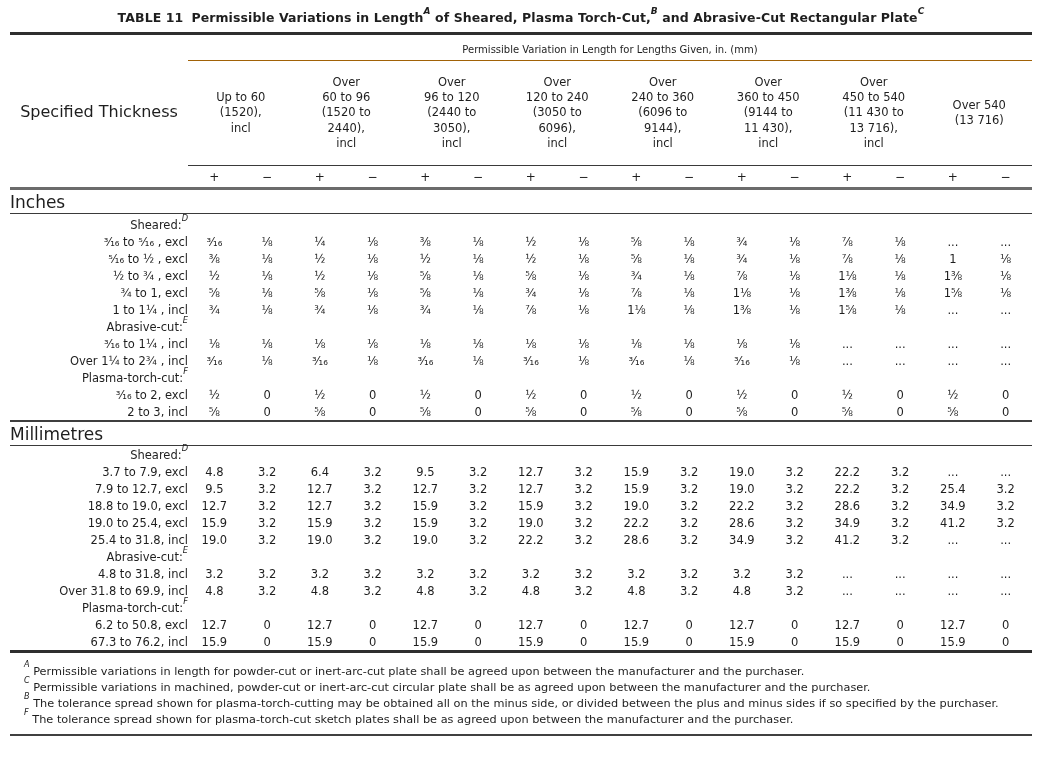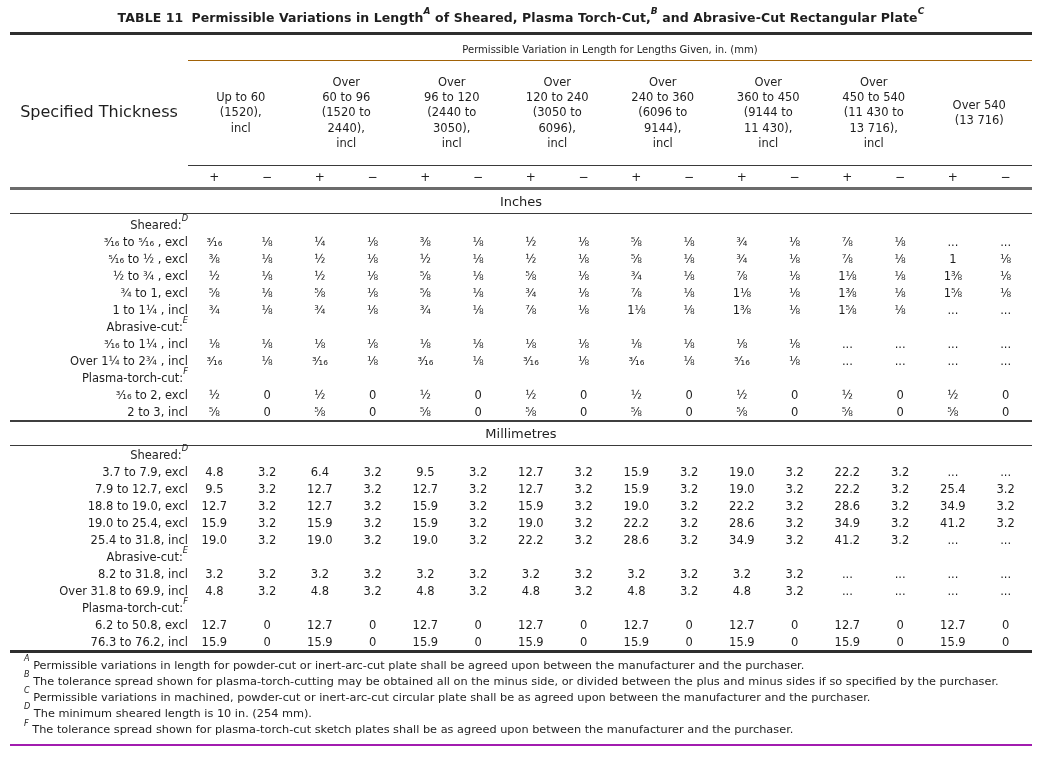--- a/index.html
+++ b/index.html
@@ -34,30 +34,30 @@
   }
   th.col-head {
     font-size: 11.5px; line-height: 1.32; text-align: center; vertical-align: middle;
     white-space: pre-line; height: 96px; padding: 4px 0;
   }
   tr.pm-row th {
     font-size: 12px; text-align: center; height: 21px;
     border-top: 1px solid #3a3a3a; border-bottom: 3px solid #6b6b6b;
   }
   tr.band td {
-    text-align: center; font-size: 13px; height: 23px; vertical-align: middle;
+    font-size: 17px; height: 23px; vertical-align: middle;
     border-top: 2px solid #3f3f3f; border-bottom: 1px solid #3a3a3a;
   }
   tbody.rows td { font-size: 11.5px; height: 17px; vertical-align: middle; }
   tbody.rows td.val { text-align: center; }
   tbody.rows td.sec-label { padding-left: 12px; text-align: right; }
   tbody.rows td.row-label { padding-left: 28px; text-align: right; }
   tbody.rows.first tr:first-child td { padding-top: 2px; }
   tbody.rows.last tr:last-child td { border-bottom: 3px solid #2e2e2e; }
-  .footnotes { margin-top: 5px; padding-bottom: 6px; border-bottom: 2px solid #a21caf; }
+  .footnotes { margin-top: 11px; padding-bottom: 6px; border-bottom: 2px solid #404040; }
   .fn {
     margin: 0; font-size: 11.3px; line-height: 1.42; text-indent: 14px;
     color: #1e1e1e;
   }
 </style>
 </head>
 <body>
 
 <div class="page">
 
@@ -439,21 +439,21 @@
           <td class="val">41.2</td>
           <td class="val">3.2</td>
           <td class="val">...</td>
           <td class="val">...</td>
         </tr>
         <tr>
           <td class="sec-label"><span>Abrasive-cut:</span><sup class="fnref">E</sup></td>
           <td colspan="16"></td>
         </tr>
         <tr>
-          <td class="row-label"><span>8.2 to 31.8, incl</span></td>
+          <td class="row-label"><span>4.8 to 31.8, incl</span></td>
           <td class="val">3.2</td>
           <td class="val">3.2</td>
           <td class="val">3.2</td>
           <td class="val">3.2</td>
           <td class="val">3.2</td>
           <td class="val">3.2</td>
           <td class="val">3.2</td>
           <td class="val">3.2</td>
           <td class="val">3.2</td>
           <td class="val">3.2</td>
@@ -500,21 +500,21 @@
           <td class="val">12.7</td>
           <td class="val">0</td>
           <td class="val">12.7</td>
           <td class="val">0</td>
           <td class="val">12.7</td>
           <td class="val">0</td>
           <td class="val">12.7</td>
           <td class="val">0</td>
         </tr>
         <tr>
-          <td class="row-label"><span>76.3 to 76.2, incl</span></td>
+          <td class="row-label"><span>67.3 to 76.2, incl</span></td>
           <td class="val">15.9</td>
           <td class="val">0</td>
           <td class="val">15.9</td>
           <td class="val">0</td>
           <td class="val">15.9</td>
           <td class="val">0</td>
           <td class="val">15.9</td>
           <td class="val">0</td>
           <td class="val">15.9</td>
           <td class="val">0</td>
@@ -523,19 +523,18 @@
           <td class="val">15.9</td>
           <td class="val">0</td>
           <td class="val">15.9</td>
           <td class="val">0</td>
         </tr>
       </tbody>
   </table>
 
   <div class="footnotes">
     <p class="fn"><sup class="fnref">A</sup> <span>Permissible variations in length for powder-cut or inert-arc-cut plate shall be agreed upon between the manufacturer and the purchaser.</span></p>
+    <p class="fn"><sup class="fnref">C</sup> <span>Permissible variations in machined, powder-cut or inert-arc-cut circular plate shall be as agreed upon between the manufacturer and the purchaser.</span></p>
     <p class="fn"><sup class="fnref">B</sup> <span>The tolerance spread shown for plasma-torch-cutting may be obtained all on the minus side, or divided between the plus and minus sides if so specified by the purchaser.</span></p>
-    <p class="fn"><sup class="fnref">C</sup> <span>Permissible variations in machined, powder-cut or inert-arc-cut circular plate shall be as agreed upon between the manufacturer and the purchaser.</span></p>
-    <p class="fn"><sup class="fnref">D</sup> <span>The minimum sheared length is 10 in. (254 mm).</span></p>
     <p class="fn"><sup class="fnref">F</sup> <span>The tolerance spread shown for plasma-torch-cut sketch plates shall be as agreed upon between the manufacturer and the purchaser.</span></p>
   </div>
 
 </div>
 
 </body></html>

